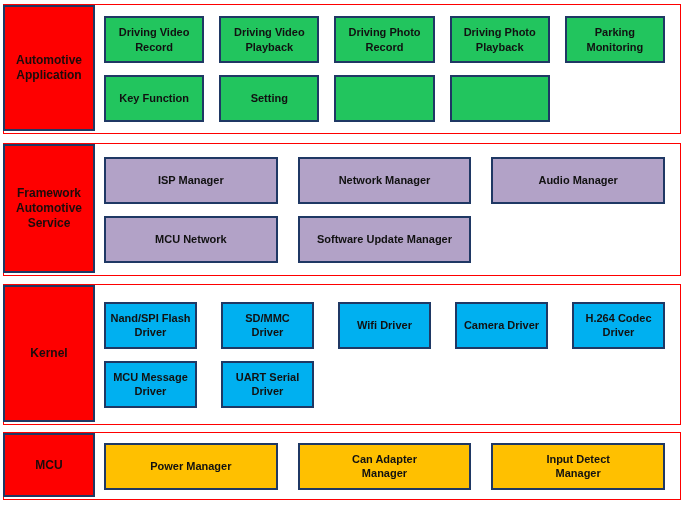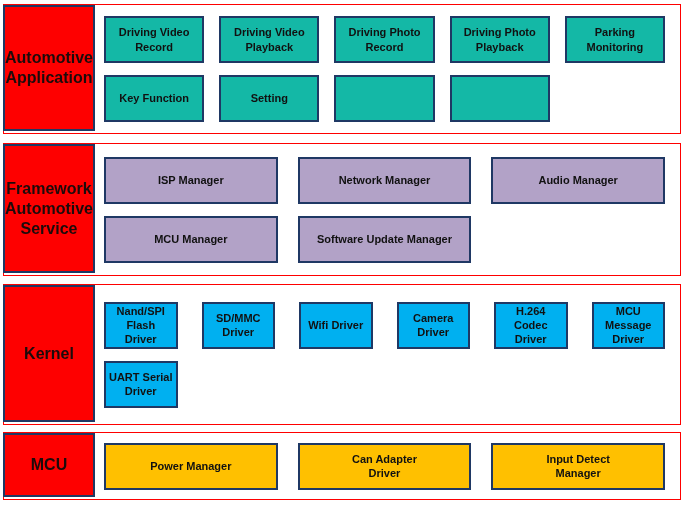--- a/index.html
+++ b/index.html
@@ -24,55 +24,55 @@
   .label-box {
     position: absolute;
     left: -1px; top: 0px; bottom: 2px;
     width: 92px;
     background: #fe0000;
     border: 2px solid #1f3864;
     display: flex;
     align-items: center;
     justify-content: center;
     text-align: center;
-    font-size: 16px;
+    font-size: 12px;
     font-weight: 700;
     color: #1c0b0b;
     line-height: 1.25;
     padding: 2px;
   }
 
   .grid {
     height: 100%;
     margin-left: 100px;
     margin-right: 15px;
     display: grid;
     align-content: center;
     column-gap: 15px;
     row-gap: 12px;
   }
   .cols-5 { grid-template-columns: repeat(5, 1fr); column-gap: 15px; }
-  .cols-4 { grid-template-columns: repeat(6, 1fr); column-gap: 24px; }
+  .cols-4 { grid-template-columns: repeat(5, 1fr); column-gap: 24px; }
   .cols-3 { grid-template-columns: repeat(3, 1fr); column-gap: 20px; }
 
   .box {
     height: 47px;
     border: 2px solid #1f3864;
     display: flex;
     align-items: center;
     justify-content: center;
     text-align: center;
     font-size: 11px;
     font-weight: 600;
     color: #111111;
     line-height: 1.3;
     white-space: pre-line;
     padding: 1px 2px;
   }
-  .green  { background: #14b8a6; }
+  .green  { background: #22c55e; }
   .purple { background: #b2a2c7; }
   .blue   { background: #00b0f0; }
   .gold   { background: #ffc000; }
 </style>
 </head>
 <body>
 
 <div class="page">
 
   <div class="section sec-app">
@@ -98,21 +98,21 @@
   </div>
 
   <div class="section sec-fw">
     <div class="label-box">
       <span>Framework Automotive Service</span>
     </div>
     <div class="grid cols-3">
       <div class="box purple">ISP Manager</div>
       <div class="box purple">Network Manager</div>
       <div class="box purple">Audio Manager</div>
-      <div class="box purple">MCU Manager</div>
+      <div class="box purple">MCU Network</div>
       <div class="box purple">Software Update Manager</div>
     </div>
   </div>
 
   <div class="section sec-kernel">
     <div class="label-box">
       <span>Kernel</span>
     </div>
     <div class="grid cols-4">
       <div class="box blue">Nand/SPI Flash
@@ -130,19 +130,19 @@
     </div>
   </div>
 
   <div class="section sec-mcu">
     <div class="label-box">
       <span>MCU</span>
     </div>
     <div class="grid cols-3">
       <div class="box gold">Power Manager</div>
       <div class="box gold">Can Adapter
-Driver</div>
+Manager</div>
       <div class="box gold">Input Detect
 Manager</div>
     </div>
   </div>
 
 </div>
 
 </body></html>

